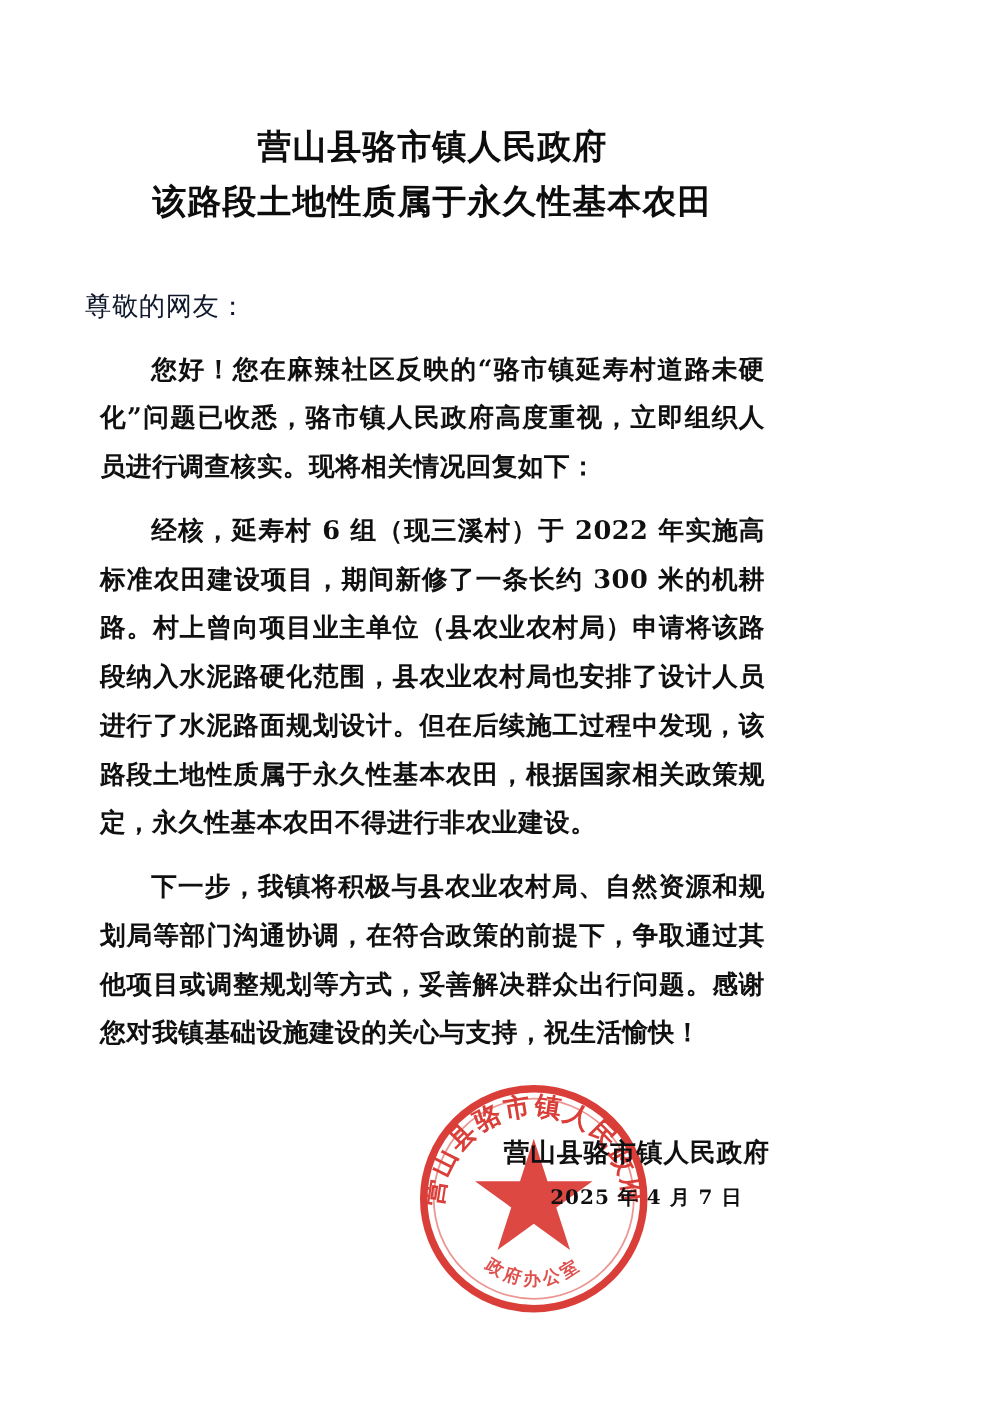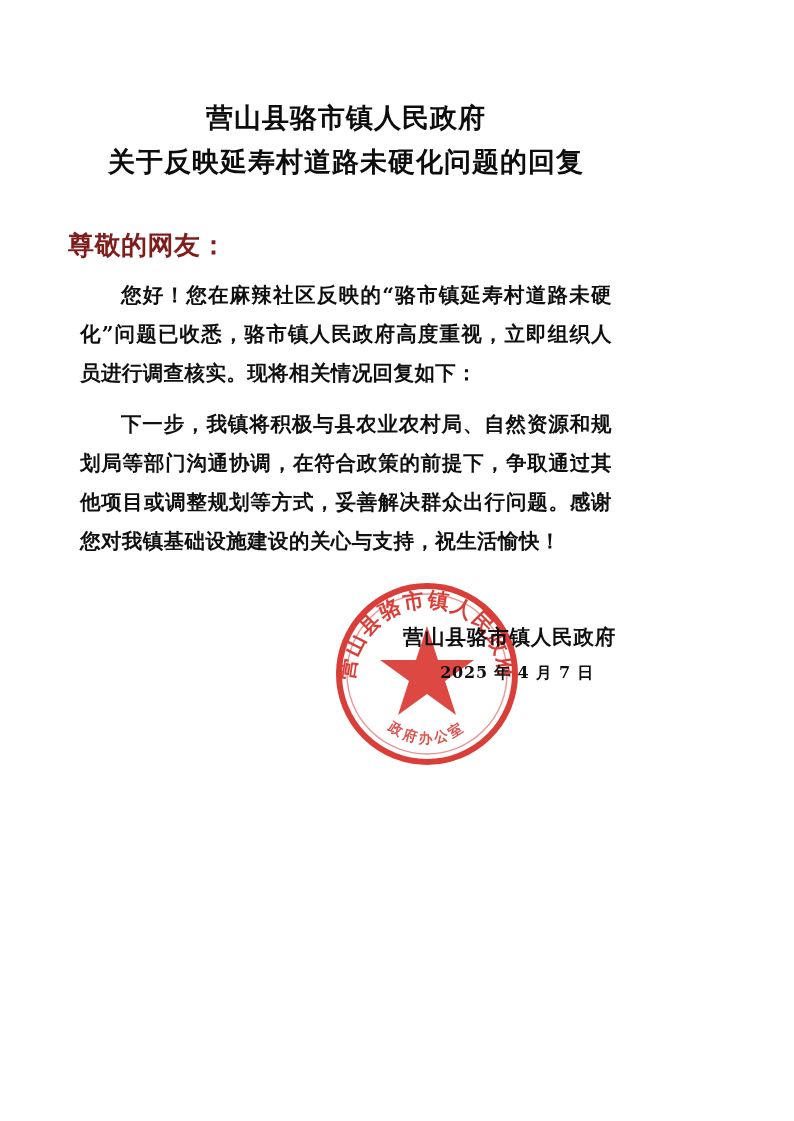--- a/index.html
+++ b/index.html
@@ -32,25 +32,25 @@
     letter-spacing: 1px;
     line-height: 44px;
     color: #0d0d0d;
   }
   .body-block {
     margin: 0 auto;
     width: 556px;
     padding-top: 42px;
   }
   .salutation {
-    font-size: 26px;
+    font-size: 21px;
     line-height: 38px;
-    font-weight: bold;
+    font-weight: normal;
     letter-spacing: 0.5px;
-    color: #7f1d1d;
+    color: #0f172a;
   }
   .para {
     font-size: 20.5px;
     line-height: 39px;
     font-weight: bold;
     letter-spacing: 0.4px;
     text-align: justify;
     text-justify: inter-ideograph;
     text-indent: 41px;
     margin: 12px;
@@ -99,26 +99,27 @@
   }
   .seal svg { display: block; }
 </style>
 </head>
 <body>
 
 <div class="page">
 
   <div class="title-block">
     <div class="title-line">营山县骆市镇人民政府</div>
-    <div class="title-line">关于反映延寿村道路未硬化问题的回复</div>
+    <div class="title-line">该路段土地性质属于永久性基本农田</div>
   </div>
 
   <div class="body-block">
     <div class="salutation">尊敬的网友：</div>
     <p class="para">您好！您在麻辣社区反映的“骆市镇延寿村道路未硬化”问题已收悉，骆市镇人民政府高度重视，立即组织人员进行调查核实。现将相关情况回复如下：</p>
+    <p class="para">经核，延寿村 6 组（现三溪村）于 2022 年实施高标准农田建设项目，期间新修了一条长约 300 米的机耕路。村上曾向项目业主单位（县农业农村局）申请将该路段纳入水泥路硬化范围，县农业农村局也安排了设计人员进行了水泥路面规划设计。但在后续施工过程中发现，该路段土地性质属于永久性基本农田，根据国家相关政策规定，永久性基本农田不得进行非农业建设。</p>
     <p class="para">下一步，我镇将积极与县农业农村局、自然资源和规划局等部门沟通协调，在符合政策的前提下，争取通过其他项目或调整规划等方式，妥善解决群众出行问题。感谢您对我镇基础设施建设的关心与支持，祝生活愉快！</p>
   </div>
 
   <div class="signature-block">
 
     <div class="seal">
       <svg viewBox="0 0 190 190" width="190" height="190" aria-hidden="true">
         <g fill="none" stroke="#d6241e">
           <circle cx="95" cy="95" r="88" stroke-width="6"></circle>
           <circle cx="95" cy="95" r="80" stroke-width="1.4" opacity="0.55"></circle>

